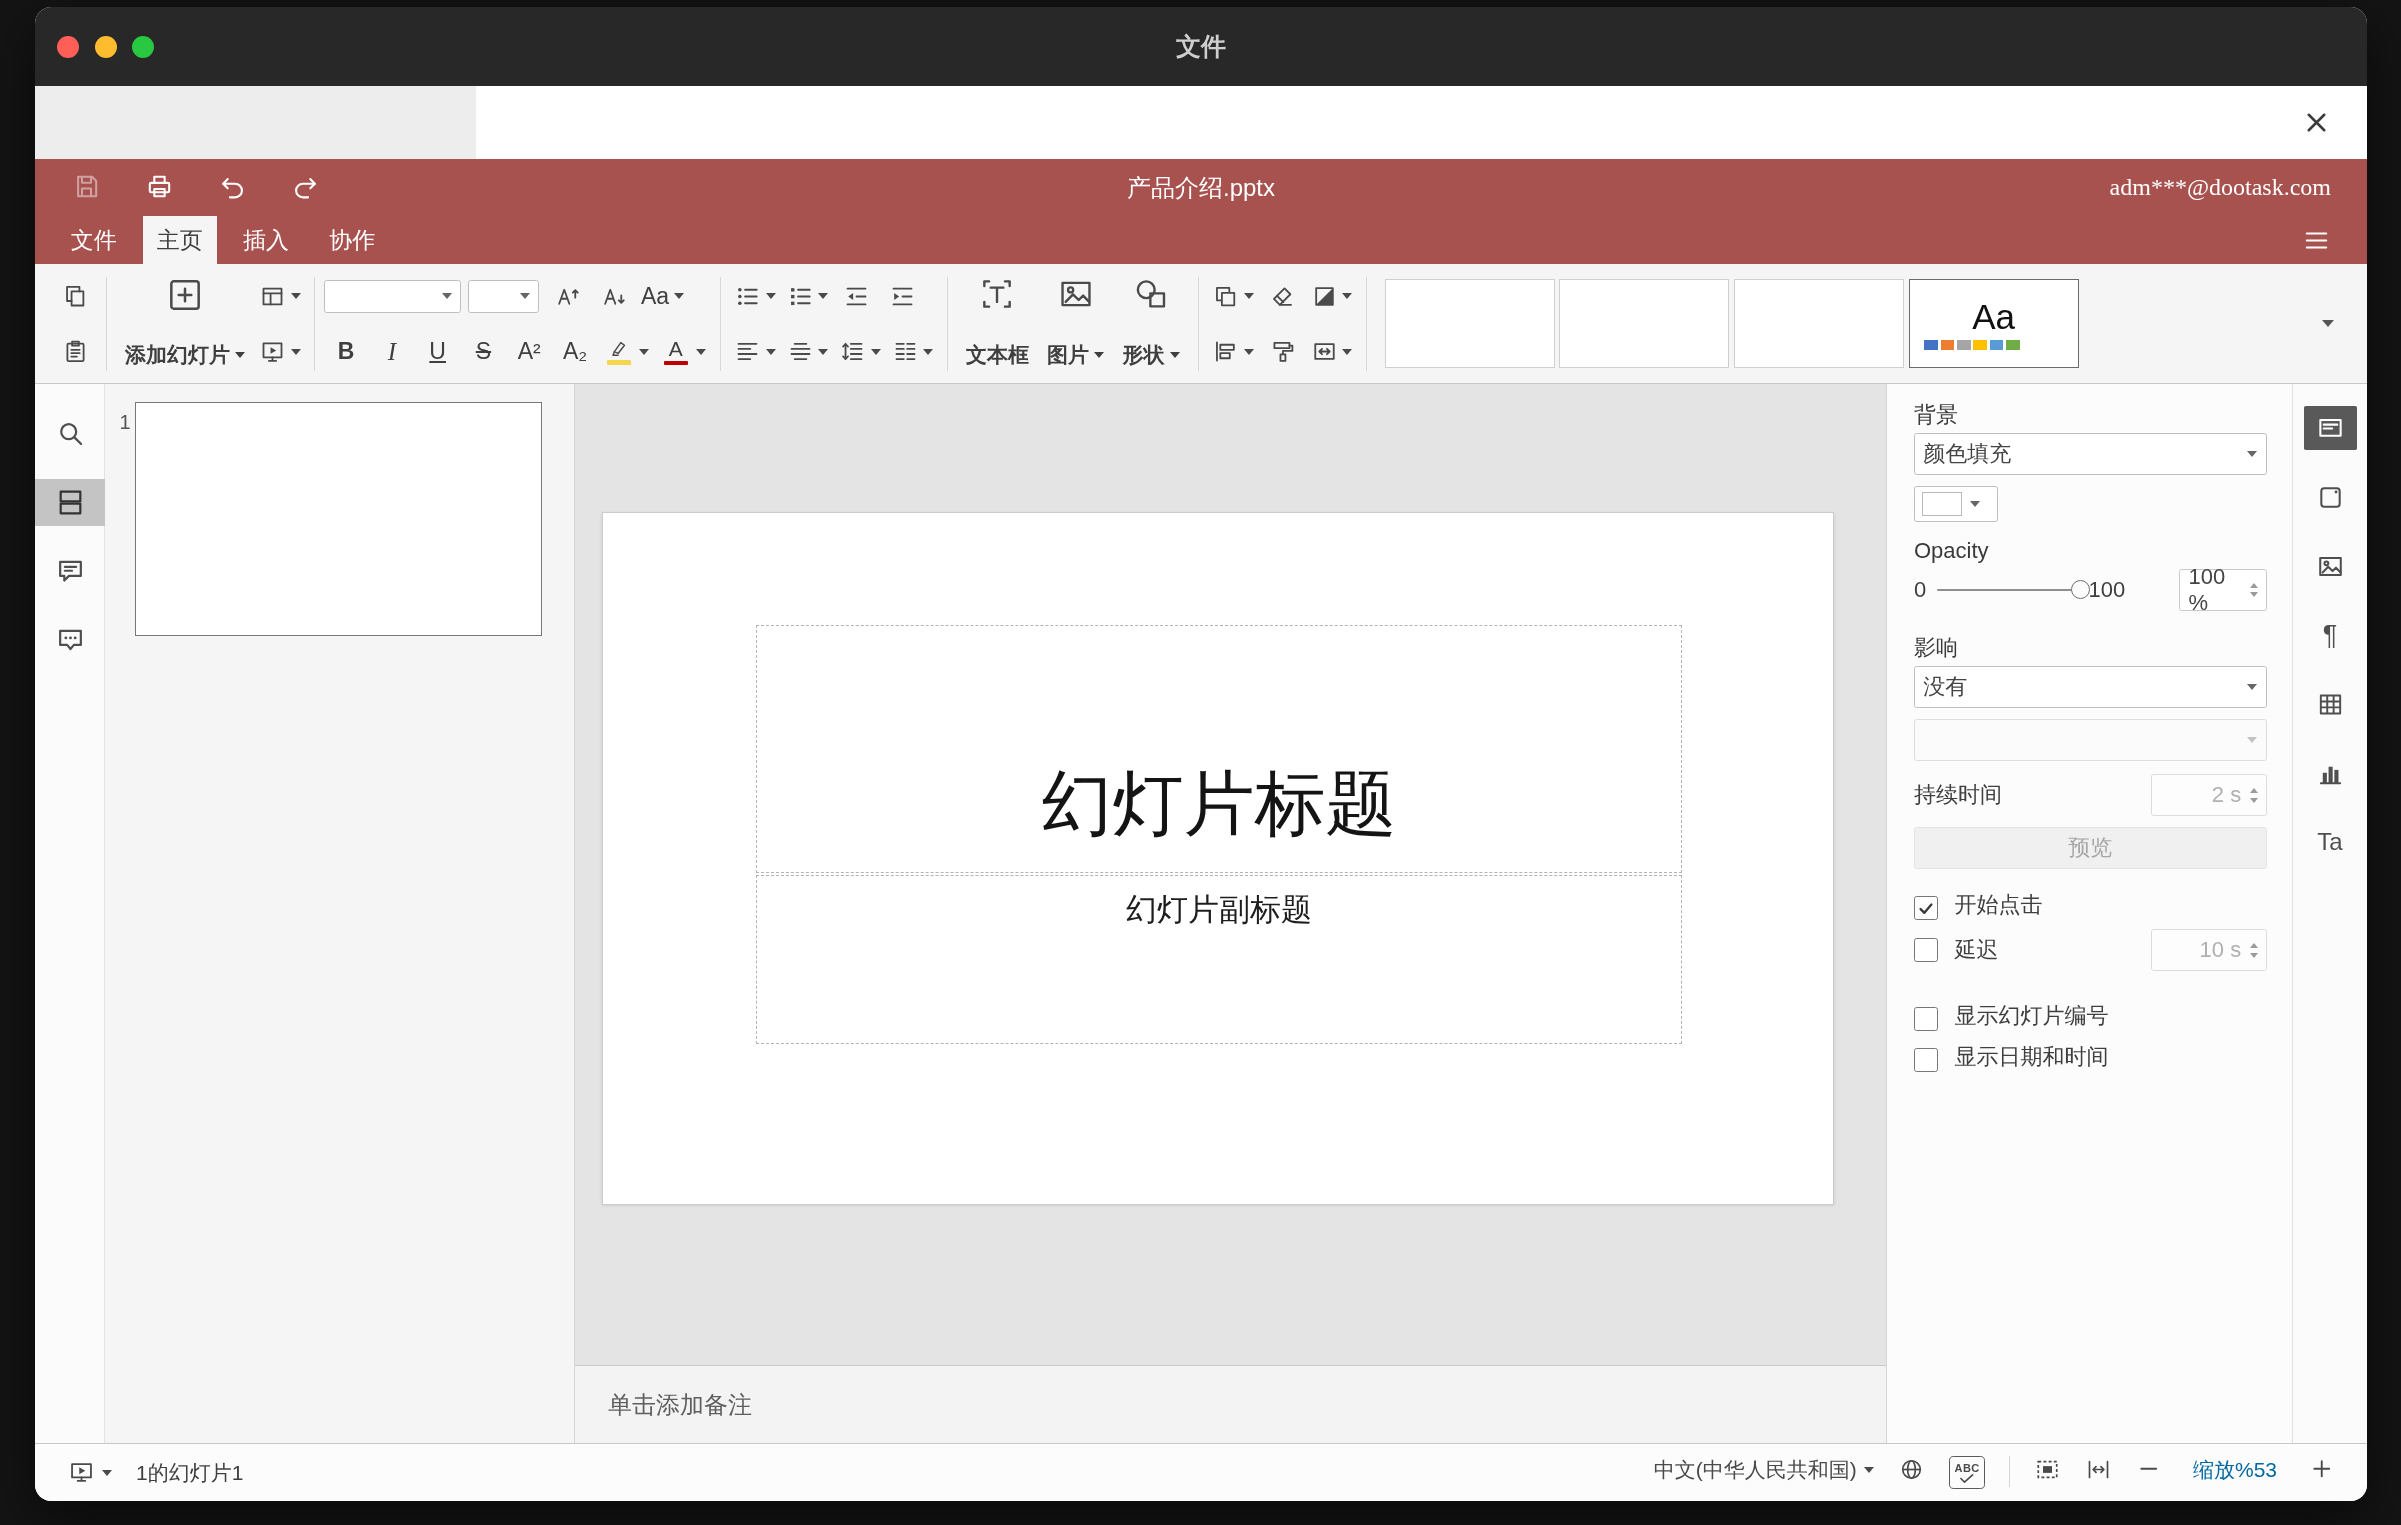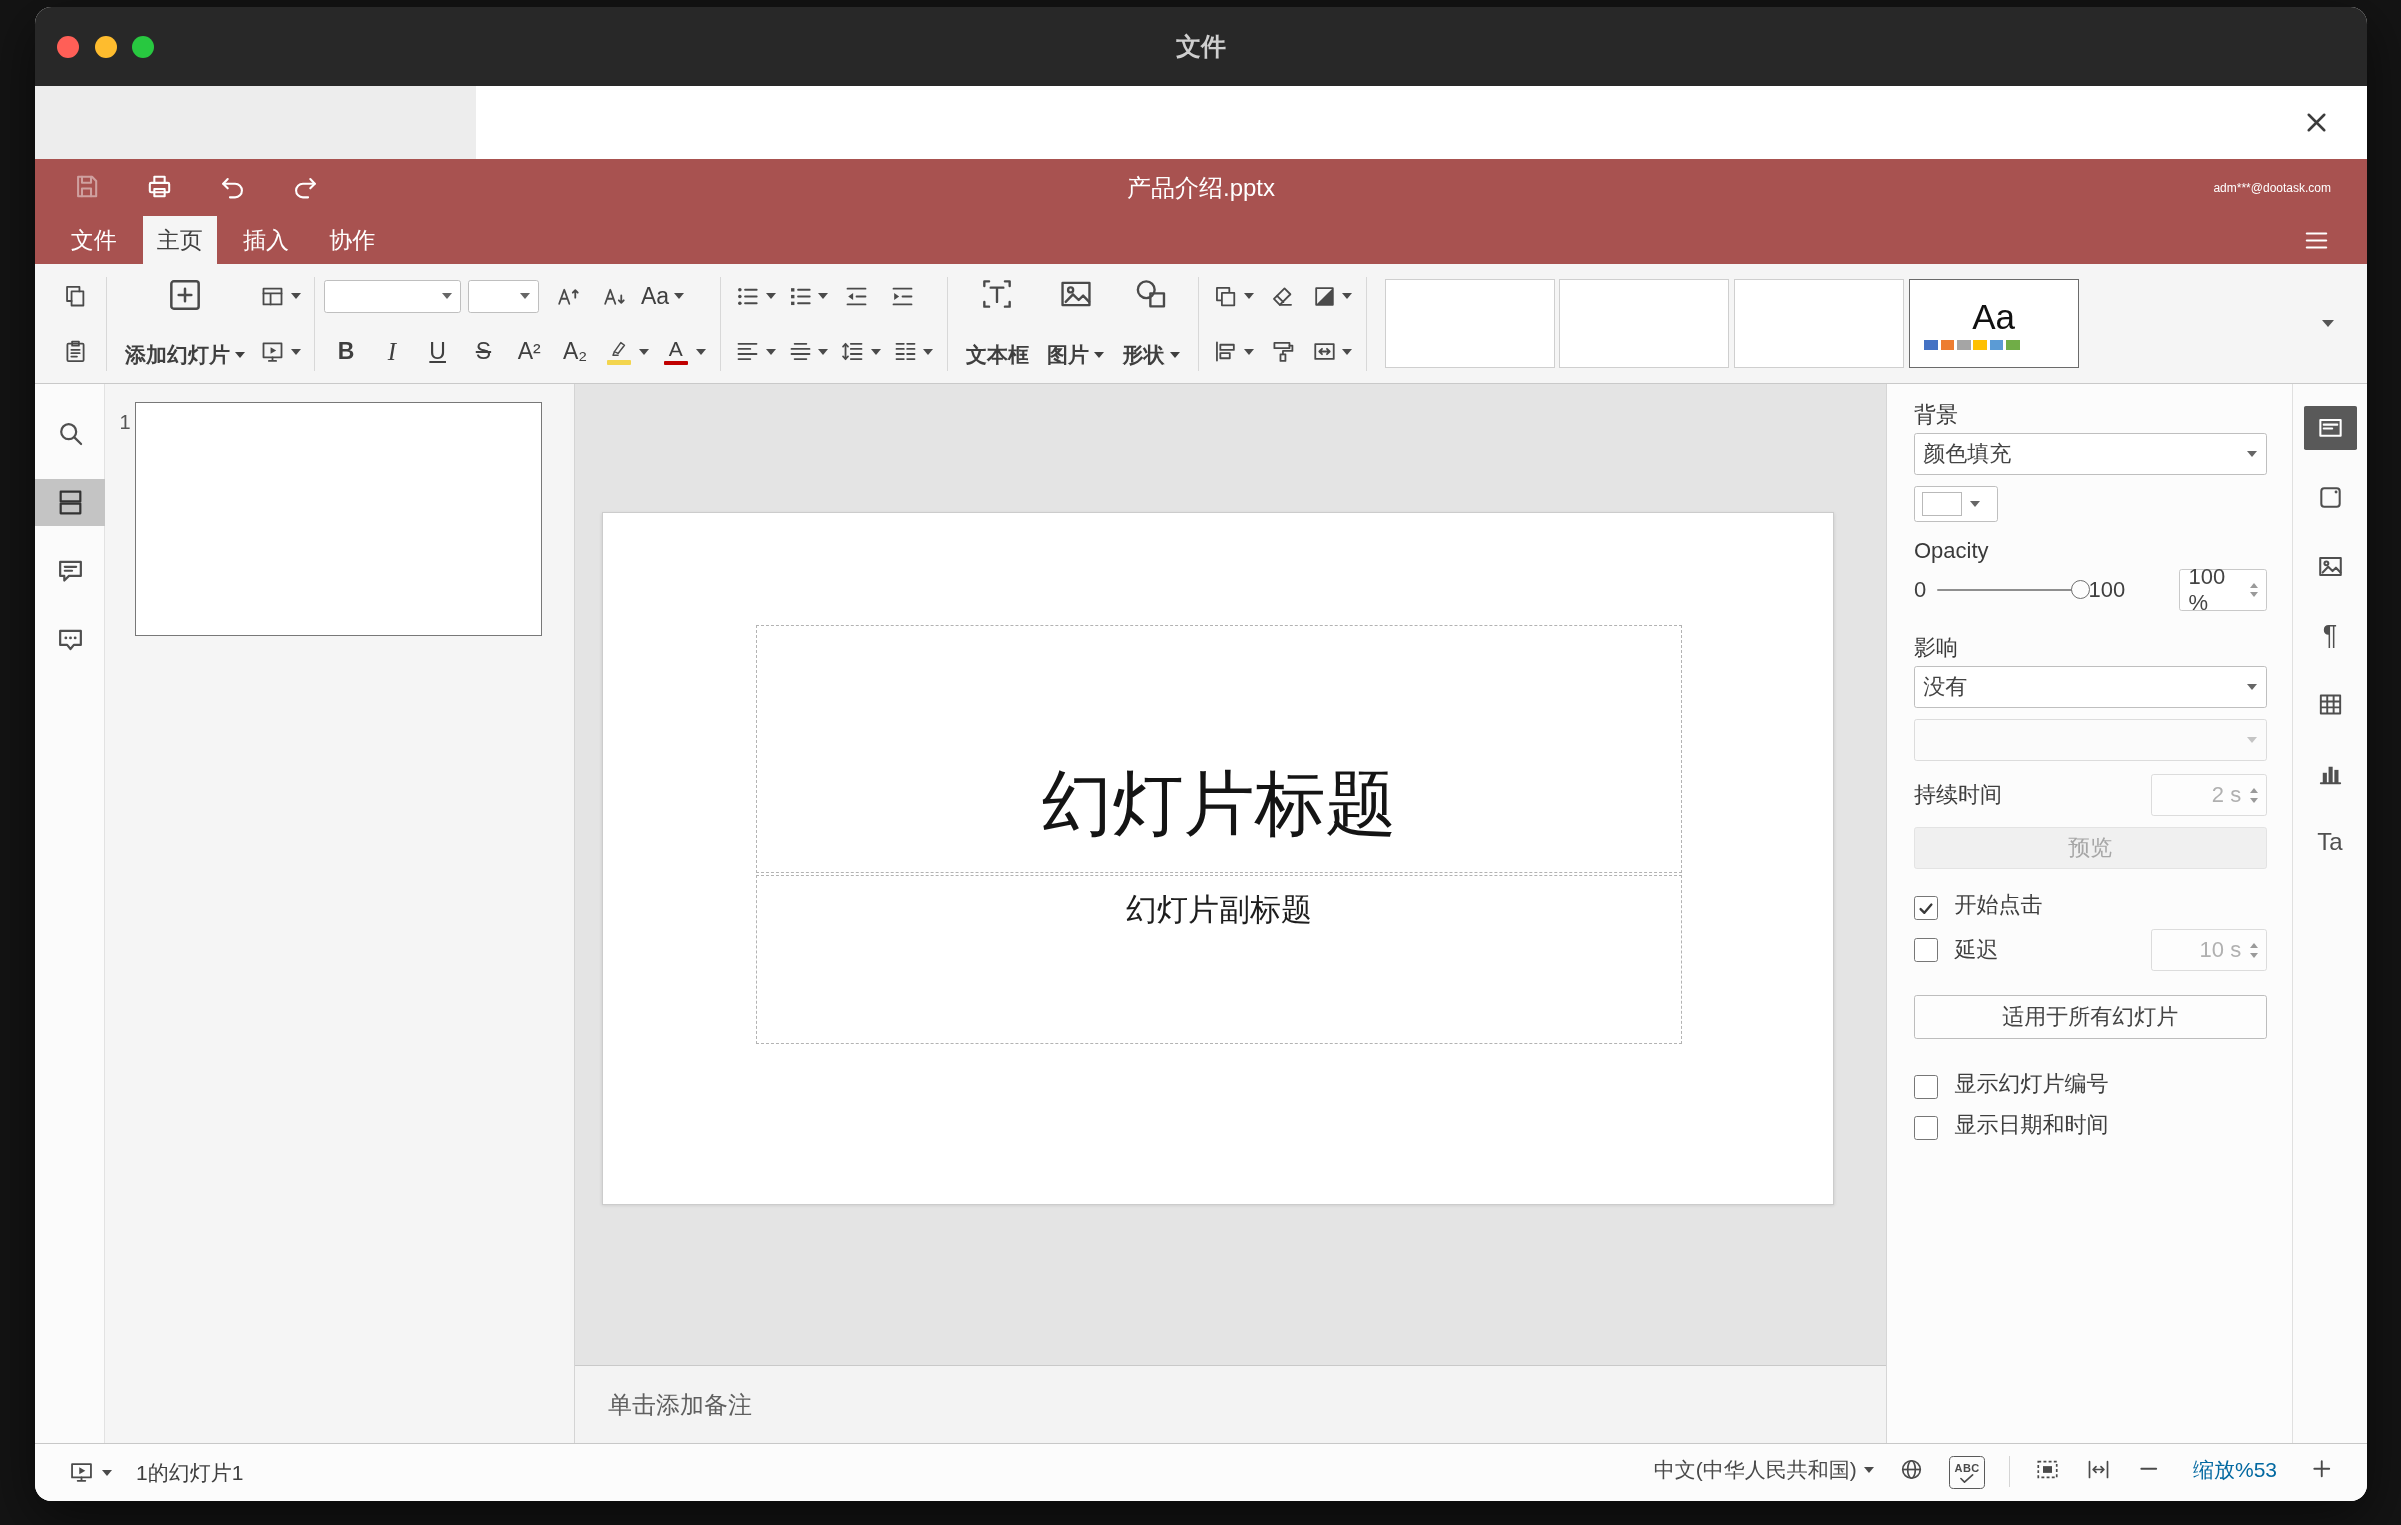--- a/index.html
+++ b/index.html
@@ -29,21 +29,21 @@
   
   .preview-bar { height:73px; background:#fff; position:relative; flex:none; }
   .ghost-panel { position:absolute; left:0; top:0; width:441px; height:73px; background:#ededed; }
   .close-preview { position:absolute; right:31px; top:50%; transform:translateY(-50%); width:40px; height:40px; display:flex; align-items:center; justify-content:center; color:#3c3c3c; }
 
   
   .doc-header { height:57px; background:#a85250; display:flex; align-items:center; position:relative; padding:0 36px; flex:none; }
   .dh-icons { display:flex; align-items:center; gap:42px; color:#fff; }
   .dh-icons .dim { opacity:.45; }
   .doc-title { position:absolute; left:50%; transform:translateX(-50%); color:#fff; font-size:24px; }
-  .account { margin-left:auto; color:#fff; font-size:12px; }
+  .account { margin-left:auto; color:#fff; font-size:24px;font-family:Liberation Serif, serif; }
 
   
   .tab-bar { height:48px; background:#a85250; display:flex; align-items:stretch; padding-left:22px; flex:none; }
   .tab { color:#fff; font-size:23px; padding:0 13.7px; margin-right:12.8px; display:flex; align-items:center; }
   .tab.active { background:#f5f5f5; color:#404040; }
   .menu-btn { margin-left:auto; margin-right:36px; color:#fff; display:flex; align-items:center; }
 
   
   .toolbar { height:120px; background:#f5f5f5; border-bottom:0.9px solid #c9c9c9; display:flex; align-items:stretch; padding:5.5px 18px; flex:none; }
   .tb-sep { width:0.9px; background:#d8d8d8; margin:7.3px 9px; flex:none; }
@@ -625,21 +625,20 @@
         <span>延迟</span>
         <div class="spinner disabled">
           <span>10 s</span>
           <span class="spin">
               <span class="tri tri-up"></span>
               <span class="tri tri-down"></span>
             </span>
         </div>
       </div>
 
-      <button class="apply-btn">适用于所有幻灯片</button>
 
       <div class="cb-row mt36">
         <span class="checkbox"></span>
         <span>显示幻灯片编号</span>
       </div>
       <div class="cb-row mt15">
         <span class="checkbox"></span>
         <span>显示日期和时间</span>
       </div>
     </div>

